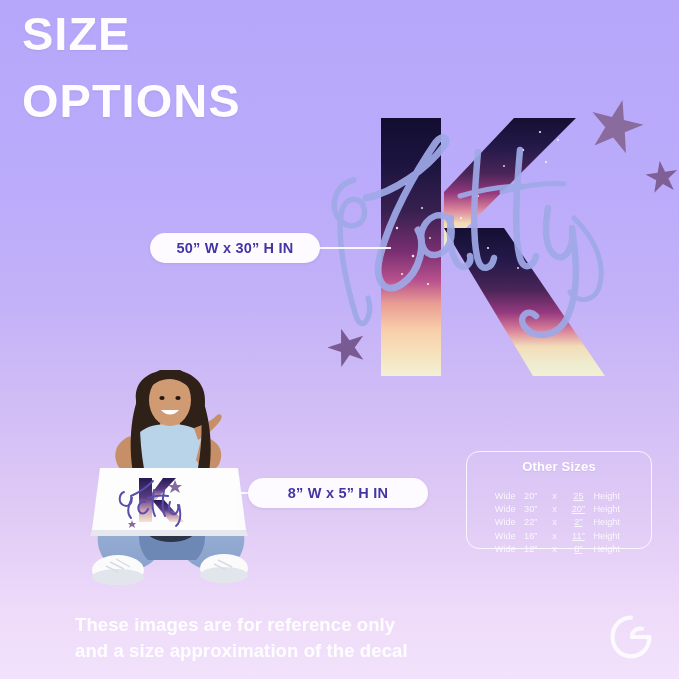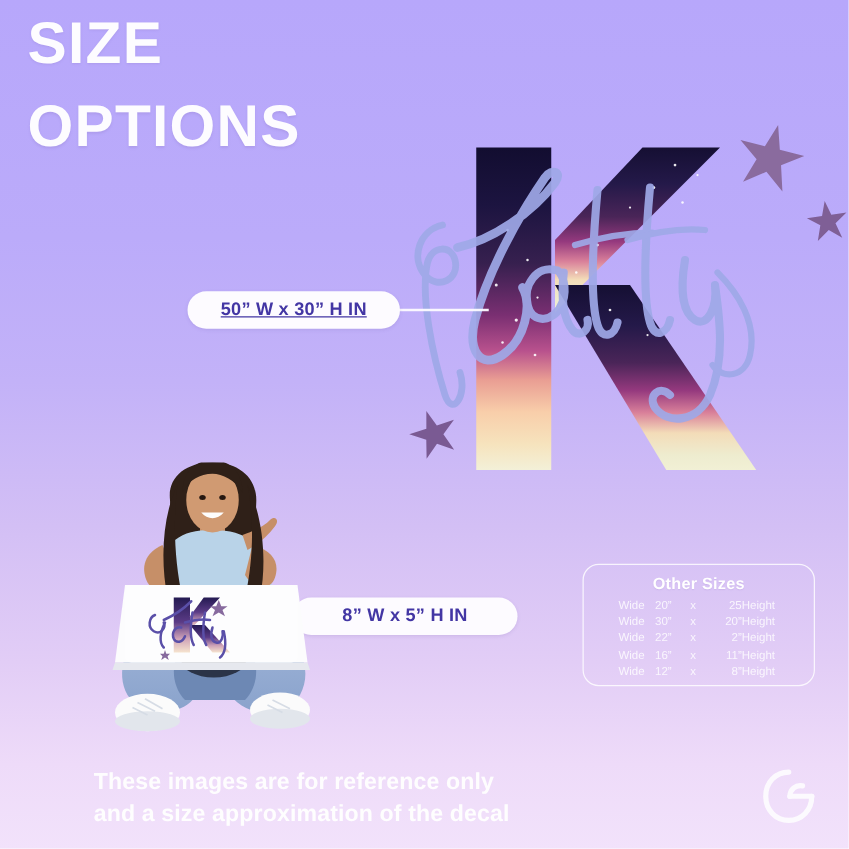--- a/index.html
+++ b/index.html
@@ -74,22 +74,22 @@
     justify-content: center;
     background: #fdfbff;
     border-radius: 999px;
     color: #4336a4;
     font-weight: bold;
     font-size: 14.5px;
     letter-spacing: .2px;
     box-shadow: 0 1px 3px rgba(100,80,160,.15);
     white-space: nowrap;
   }
-  #pill-large { left: 150px; top: 233px; width: 170px; height: 30px; text-decoration: underline; }
-  #pill-small { left: 234px; top: 478px; width: 180px; height: 30px; }
+  #pill-large { left: 150px; top: 233px; width: 170px; height: 30px; }
+  #pill-small { left: 248px; top: 478px; width: 180px; height: 30px; }
 
   
   #photo {
     position: absolute;
     left: 78px;
     top: 370px;
     width: 186px;
     height: 222px;
   }
   #photo svg { display: block; width: 100%; height: 100%; }
@@ -104,38 +104,38 @@
     border: 1.6px solid rgba(255,255,255,.82);
     border-radius: 13px;
     padding: 7px 8px 6px 8px;
   }
   #other-sizes .os-title {
     text-align: center;
     color: #ffffff;
     font-weight: bold;
     font-size: 13px;
     letter-spacing: .2px;
-    margin-bottom: 3px;
+    margin-bottom: 15px;
     text-shadow: 0 1px 1px rgba(150,120,200,.2);
   }
   #other-sizes table {
     width: 100%;
     border-collapse: collapse;
     font-size: 9.2px;
     color: rgba(255,255,255,.82);
   }
   #other-sizes td {
     padding: 0.6px 0;
     line-height: 1.32;
     white-space: nowrap;
   }
   .os-c1 { text-align: right;   width: 23%; }
   .os-c2 { text-align: center; width: 17%; }
   .os-c3 { text-align: center; width: 10%; }
-  .os-c4 { text-align: right; width: 17%; }
+  .os-c4 { text-align: center; width: 17%; text-decoration: underline; }
   .os-c5 { text-align: left;  width: 28%; }
 
   
   #disclaimer {
     position: absolute;
     left: 27px;
     top: 612px;
     color: #ffffff;
     font-weight: bold;
     font-size: 18.5px;

